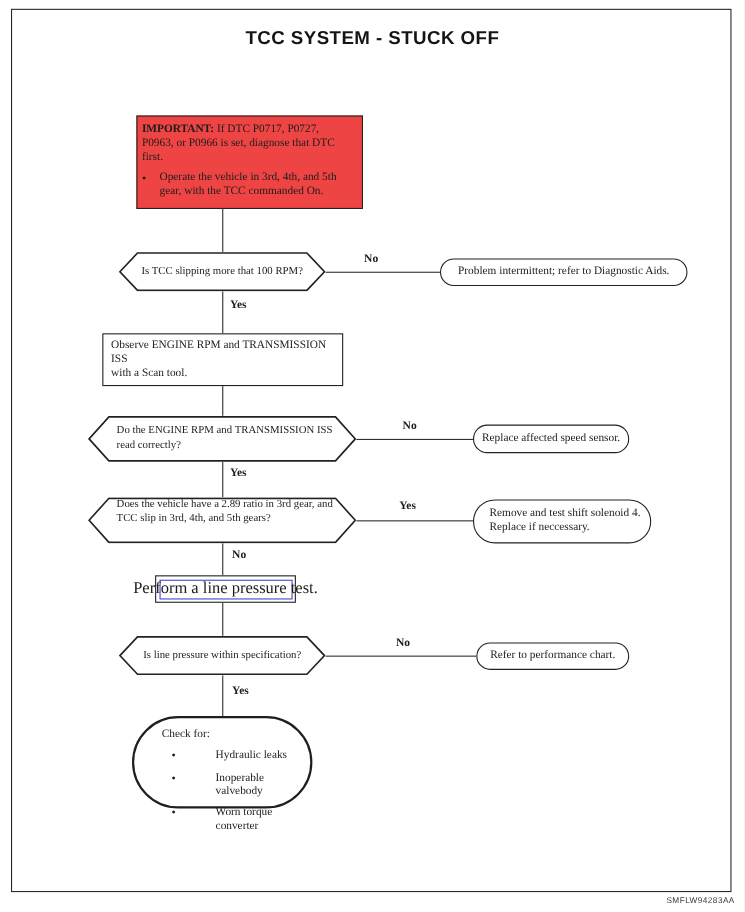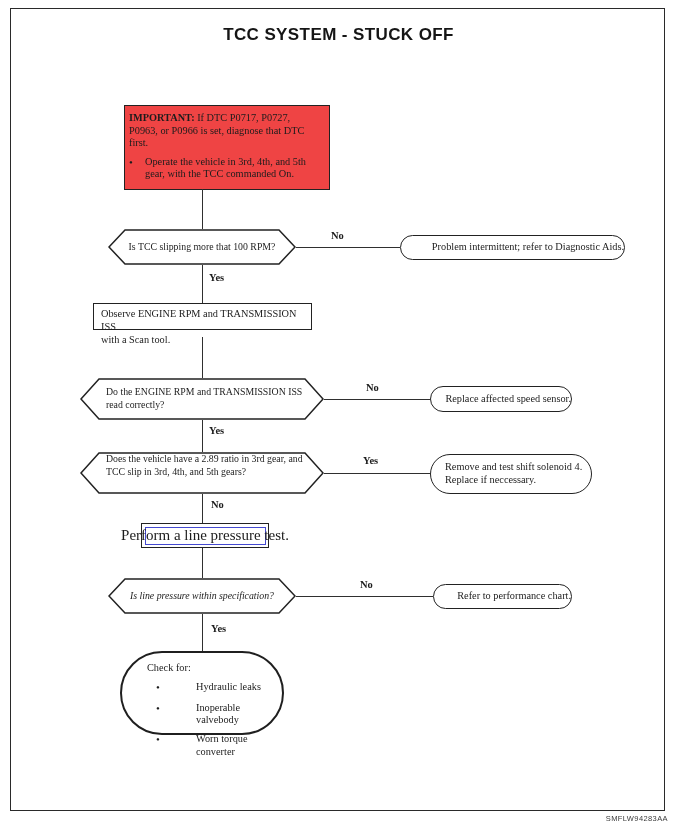--- a/index.html
+++ b/index.html
@@ -33,21 +33,21 @@
   .decision svg{position:absolute;left:0;top:0;}
   .decision .q{
     position:absolute;inset:0;display:flex;flex-direction:column;justify-content:center;
     font-size:9.8px;line-height:1.3;box-sizing:border-box;
   }
   .q.center{align-items:center;text-align:center;}
   .q.left{padding-left:26px;padding-right:10px;}
   .stadium{
     position:absolute;border:1.6px solid #222;border-radius:20px;background:#fff;
     display:flex;flex-direction:column;justify-content:center;
-    font-size:10.3px;line-height:1.25;box-sizing:border-box;text-align:right;
+    font-size:10.3px;line-height:1.25;box-sizing:border-box;text-align:center;
   }
   .stadium.left{text-align:left;padding-left:14px;}
   .vline{position:absolute;width:1.4px;background:#2f2f2f;}
   .hline{position:absolute;height:1.4px;background:#2f2f2f;}
   .branch-label{
     position:absolute;font-size:10.5px;font-weight:600;color:#1c1c1c;
   }
   .sel-box{
     position:absolute;left:141px;top:523px;width:128px;height:25px;
     border:1.6px solid #222;background:#fff;box-sizing:border-box;
@@ -102,21 +102,21 @@
       <div>Is TCC slipping more that 100 RPM?</div>
     </div>
   </div>
   <div class="hline" style="left:296px;top:247px;width:104px;"></div>
   <div class="branch-label" style="left:331px;top:230px;">No</div>
   <div class="stadium" style="left:400px;top:235px;width:225px;height:25px;">
     <div>Problem intermittent; refer to Diagnostic Aids.</div>
   </div>
   <div class="branch-label" style="left:209px;top:272px;">Yes</div>
 
-  <div class="proc-box" style="left:93px;top:303px;width:219px;height:27px;">
+  <div class="proc-box" style="left:93px;top:303px;width:219px;height:48px;">
     <div>Observe ENGINE RPM and TRANSMISSION ISS</div>
     <div>with a Scan tool.</div>
   </div>
 
   <div class="decision" style="left:80px;top:378px;width:244px;height:42px;">
     <svg width="244" height="42">
       <polygon points="1,21 19,1 225,1 243,21 225,41 19,41" fill="#ffffff" stroke="#222222" stroke-width="1.5"></polygon>
     </svg>
     <div class="q left">
       <div>Do the ENGINE RPM and TRANSMISSION ISS</div>
@@ -146,21 +146,21 @@
     <div>Replace if neccessary.</div>
   </div>
   <div class="branch-label" style="left:211px;top:499px;">No</div>
 
   <div class="sel-box">
     <div class="sel-inner">
       <span>Perform a line pressure test.</span>
     </div>
   </div>
 
-  <div class="decision" style="left:108px;top:578px;width:188px;height:36px;font-style:italic;">
+  <div class="decision" style="left:108px;top:578px;width:188px;height:36px;">
     <svg width="188" height="36">
       <polygon points="1,18 17,1 171,1 187,18 171,35 17,35" fill="#ffffff" stroke="#222222" stroke-width="1.5"></polygon>
     </svg>
     <div class="q center">
       <div>Is line pressure within specification?</div>
     </div>
   </div>
   <div class="hline" style="left:296px;top:596px;width:137px;"></div>
   <div class="branch-label" style="left:360px;top:579px;">No</div>
   <div class="stadium" style="left:433px;top:584px;width:139px;height:25px;">

